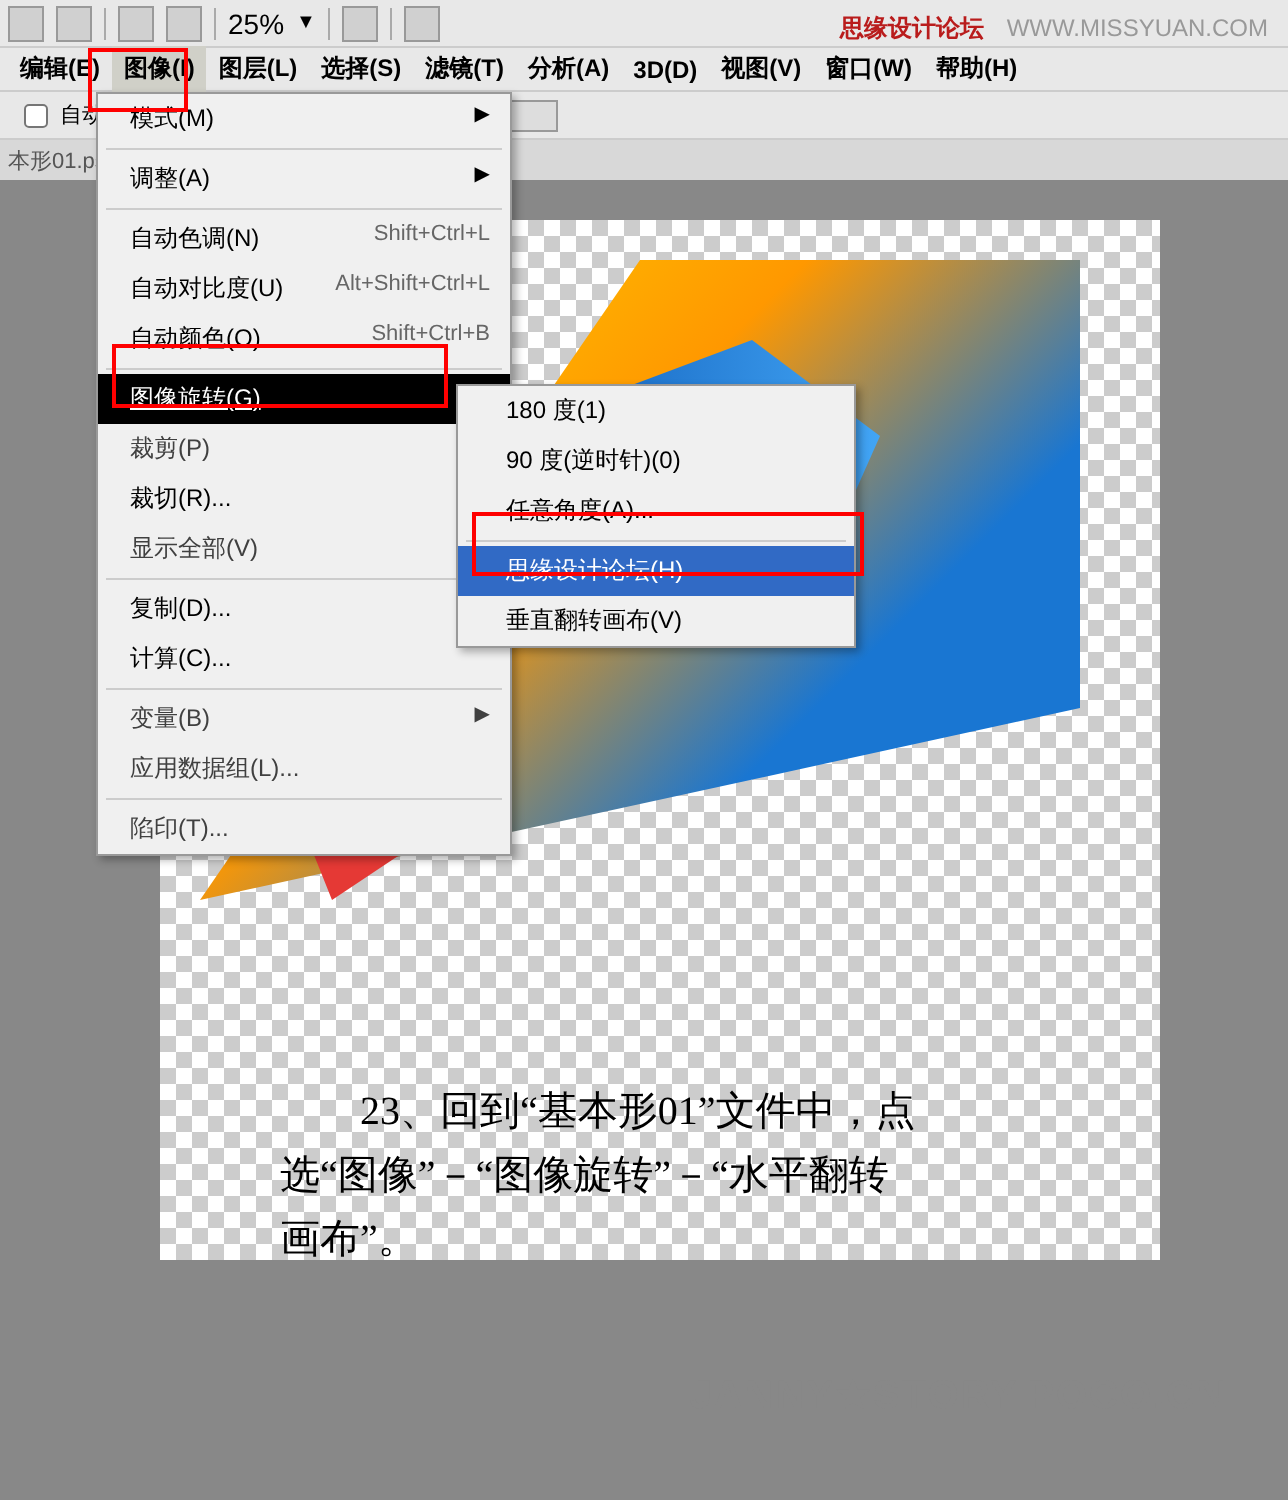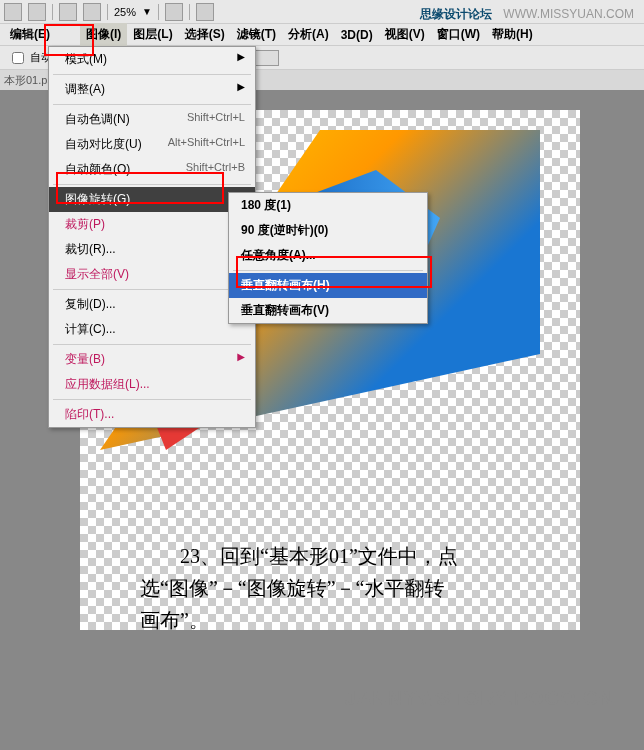--- a/index.html
+++ b/index.html
@@ -1,23 +1,23 @@
 <!DOCTYPE html>
 <html><head>
 <meta charset="utf-8">
 <style>
 * { margin: 0; padding: 0; box-sizing: border-box; font-family: "Microsoft YaHei", SimSun, sans-serif; }
 body { width: 644px; height: 750px; background: #fff; overflow: hidden; position: relative; }
 .toolbar-row1 { height: 24px; background: #e8e8e8; display: flex; align-items: center; padding: 0 4px; gap: 6px; border-bottom: 1px solid #ccc; }
 .toolbar-row1 .tool-icon { width: 18px; height: 18px; background: #d0d0d0; border: 1px solid #999; display: inline-block; }
 .toolbar-row1 .sep { width: 1px; height: 16px; background: #aaa; }
-.toolbar-row1 .zoom { font-size: 11px; }
+.toolbar-row1 .zoom { font-size: 14px; }
 .menubar { height: 22px; background: #e8e8e8; display: flex; align-items: center; padding: 0 4px; border-bottom: 1px solid #ccc; font-weight: bold; }
 .menu-item { font-size: 12px; padding: 3px 6px; cursor: pointer; position: relative; }
-.menu-item.active { background: #d0d0c8; margin-left: 24px; }
+.menu-item.active { background: #d0d0c8; }
 .redbox { border: 2px solid red; position: absolute; pointer-events: none; z-index: 200; }
 .rb1 { left: 44px; top: 24px; width: 50px; height: 32px; }
 .rb2 { left: 56px; top: 172px; width: 168px; height: 32px; }
 .rb3 { left: 236px; top: 256px; width: 196px; height: 32px; }
 .options-bar { height: 24px; background: #e8e8e8; display: flex; align-items: center; padding: 0 6px; gap: 6px; border-bottom: 1px solid #ccc; }
 .options-bar .lbl { font-size: 11px; }
 .options-bar .chk { width: 12px; height: 12px; }
 .options-bar .sp { width: 24px; height: 16px; background: #ddd; border: 1px solid #999; }
 .tabs-bar { height: 20px; background: #d8d8d8; display: flex; align-items: center; padding-left: 4px; font-size: 11px; color: #333; }
 .workspace { position: absolute; left: 0; top: 90px; width: 644px; height: 660px; background: #888; }
@@ -29,31 +29,31 @@
   linear-gradient(-45deg, transparent 75%, #ccc 75%);
   background-size: 16px 16px; background-position: 0 0, 0 8px, 8px -8px, -8px 0; background-color: #fff; }
 .triangle-img { position: absolute; left: 20px; top: 20px; width: 440px; height: 320px; 
   background: linear-gradient(135deg, #ffd800 0%, #ff9800 40%, #1976d2 70%);
   clip-path: polygon(100% 0, 100% 70%, 0 100%, 50% 0);
 }
 .triangle-overlay { position: absolute; left: 200px; top: 60px; width: 160px; height: 120px; background: linear-gradient(90deg,#1565c0,#42a5f5); clip-path: polygon(0 30%, 60% 0, 100% 40%, 80% 100%, 20% 90%); }
 .triangle-red { position: absolute; left: 30px; top: 200px; width: 140px; height: 140px; background: #e53935; clip-path: polygon(0 0, 100% 60%, 40% 100%); }
 .dropdown { position: absolute; left: 48px; top: 46px; width: 208px; background: #f0f0f0; border: 1px solid #999; box-shadow: 2px 2px 4px rgba(0,0,0,.3); z-index: 100; font-size: 12px; text-align: center; }
 .dropdown .mi { display: flex; justify-content: space-between; padding: 4px 10px 4px 16px; cursor: pointer; white-space: nowrap; }
-.dropdown .mi.hl { background: #404040; color: #fff; }
-.dropdown .mi.disabled { color: #be185d; }
+.dropdown .mi.hl { background: #000000; color: #fff; text-decoration: underline; }
+.dropdown .mi.disabled { color: #404040; }
 .dropdown .sep { height: 1px; background: #ccc; margin: 2px 4px; }
 .dropdown .arrow { font-size: 10px; }
 .dropdown .sc { color: #666; font-size: 11px; margin-left: 12px; }
 .submenu { position: absolute; left: 228px; top: 192px; width: 200px; background: #f0f0f0; border: 1px solid #999; box-shadow: 2px 2px 4px rgba(0,0,0,.3); z-index: 110; font-size: 12px; }
-.submenu .mi { padding: 4px 12px; cursor: pointer; font-weight: bold; }
+.submenu .mi { padding: 4px 24px; cursor: pointer; }
 .submenu .mi.hl { background: #316ac5; color: #fff; }
 .submenu .sep { height: 1px; background: #ccc; margin: 2px 4px; }
 .watermark-top { position: absolute; right: 10px; top: 6px; font-size: 12px; color: #999; z-index: 300; }
-.watermark-top b { color: #0c4a6e; margin-right: 8px; }
+.watermark-top b { color: #b91c1c; margin-right: 8px; }
 .watermark-bottom { position: absolute; right: 30px; bottom: 40px; font-family: Arial; font-weight: bold; font-size: 20px; color: #888; letter-spacing: 1px; z-index: 50; }
 .instruction { position: absolute; left: 140px; top: 540px; width: 320px; font-size: 20px; line-height: 32px; color: #000; z-index: 60; font-family: SimSun, serif; }
 .tabs-info { font-size: 11px; color: #555; }
 </style>
 </head>
 <body>
 
 <div class="watermark-top">
   <b>思缘设计论坛</b>
   <span>WWW.MISSYUAN.COM</span>
@@ -170,21 +170,21 @@
   <div class="mi disabled">
       <span>陷印(T)...</span>
     </div>
 </div>
 
 <div class="submenu">
   <div class="mi">180 度(1)</div>
   <div class="mi">90 度(逆时针)(0)</div>
   <div class="mi">任意角度(A)...</div>
   <div class="sep"></div>
-  <div class="mi hl">垂直翻转画布(H)</div>
+  <div class="mi hl">思缘设计论坛(H)</div>
   <div class="mi">垂直翻转画布(V)</div>
 </div>
 
 <div class="redbox rb1"></div>
 <div class="redbox rb2"></div>
 <div class="redbox rb3"></div>
 
 <div class="instruction">　　23、回到“基本形01”文件中，点选“图像”－“图像旋转”－“水平翻转画布”。</div>
 
 <div class="watermark-bottom">JANNY★STORY.POCO.CN</div>

